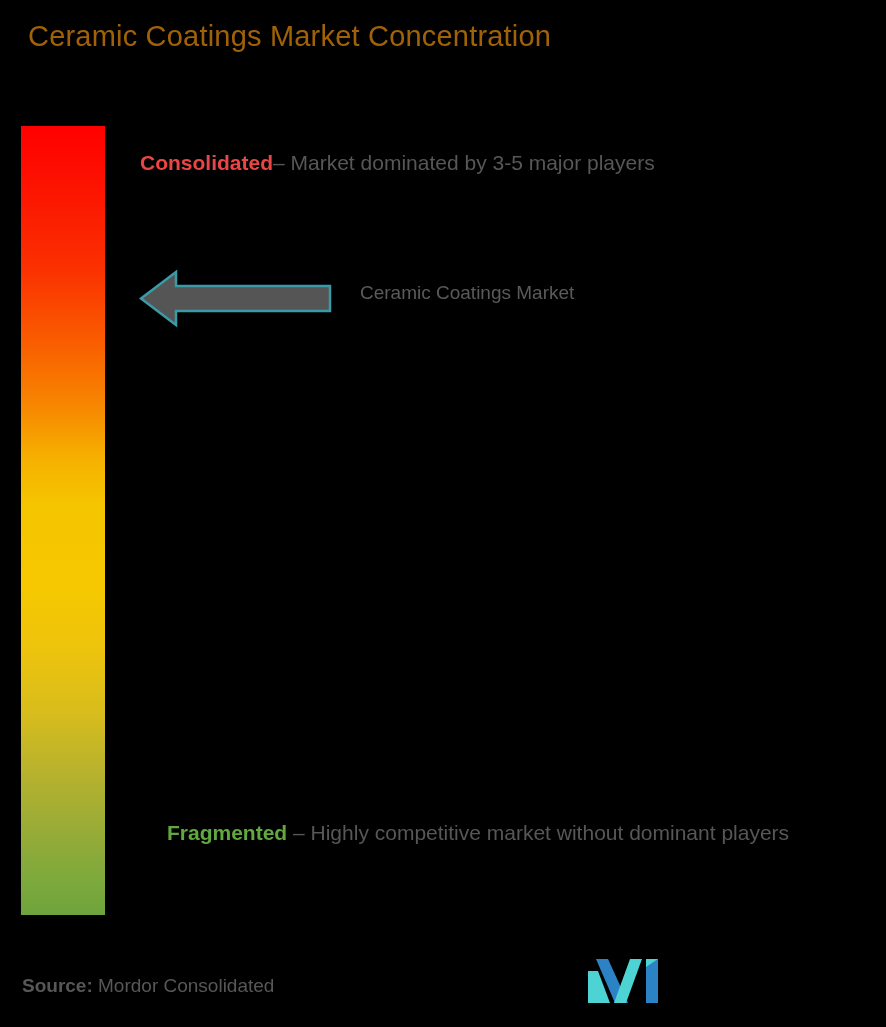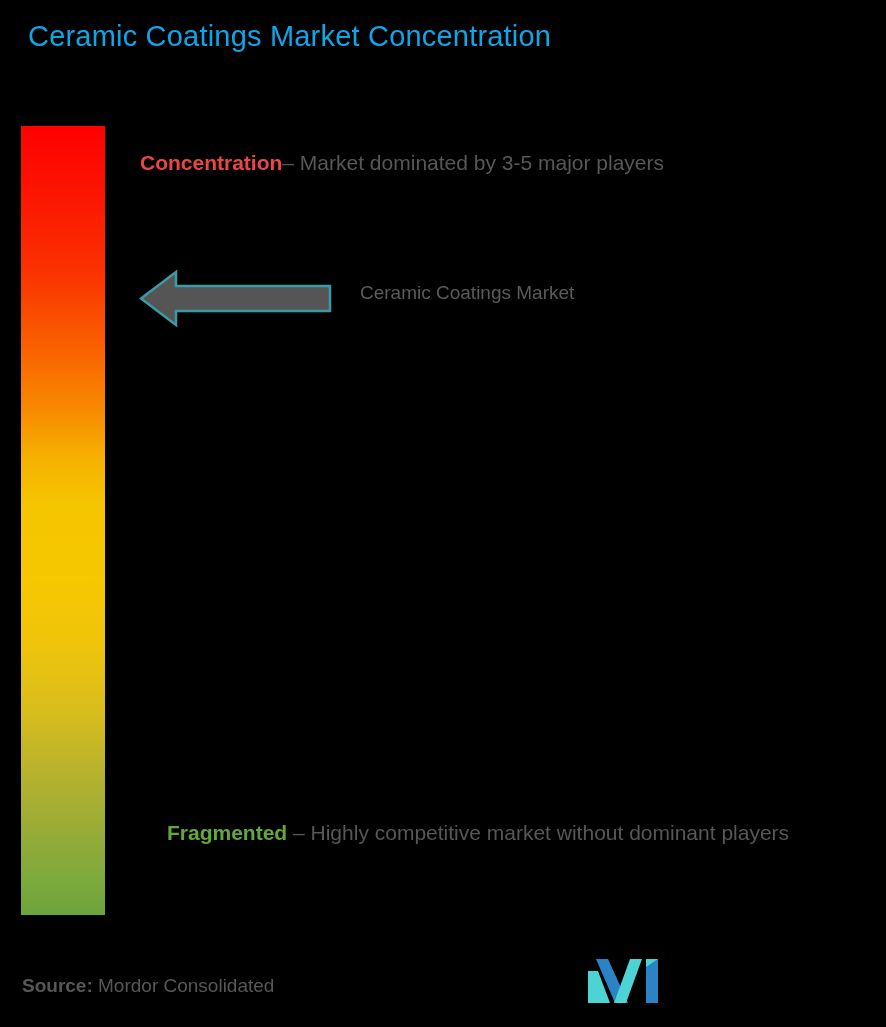--- a/index.html
+++ b/index.html
@@ -15,21 +15,21 @@
     overflow: hidden;
   }
 
   
   #page-title {
     position: absolute;
     left: 28px;
     top: 20px;
     font-size: 29px;
     font-weight: 400;
-    color: #0ea5e9;
+    color: #a16207;
     letter-spacing: 0.2px;
     white-space: nowrap;
   }
 
   
   #scale-bar {
     position: absolute;
     left: 21px;
     top: 126px;
     width: 84px;
@@ -110,21 +110,21 @@
   }
   #brand-logo svg { display: block; }
 </style>
 </head>
 <body>
 
 <div id="page-title">Ceramic Coatings Market Concentration</div>
 
 <div id="scale-bar"></div>
 
-<div id="legend-consolidated" class="legend-block"><span class="kw">Concentration</span><span>– Market dominated by 3-5 major players</span></div>
+<div id="legend-consolidated" class="legend-block"><span class="kw">Consolidated</span><span>– Market dominated by 3-5 major players</span></div>
 
 <div id="market-arrow-wrap">
   <svg width="200" height="66" viewBox="0 0 200 66">
     <polygon points="5,32.5 40,6 40,20 194,20 194,45 40,45 40,59" fill="#555555" stroke="#3A9BA6" stroke-width="2.5" stroke-linejoin="miter"></polygon>
   </svg>
 </div>
 <div id="market-arrow-label">Ceramic Coatings Market</div>
 
 <div id="legend-fragmented" class="legend-block"><span class="kw">Fragmented</span><span> – Highly competitive market without dominant players</span></div>
 

